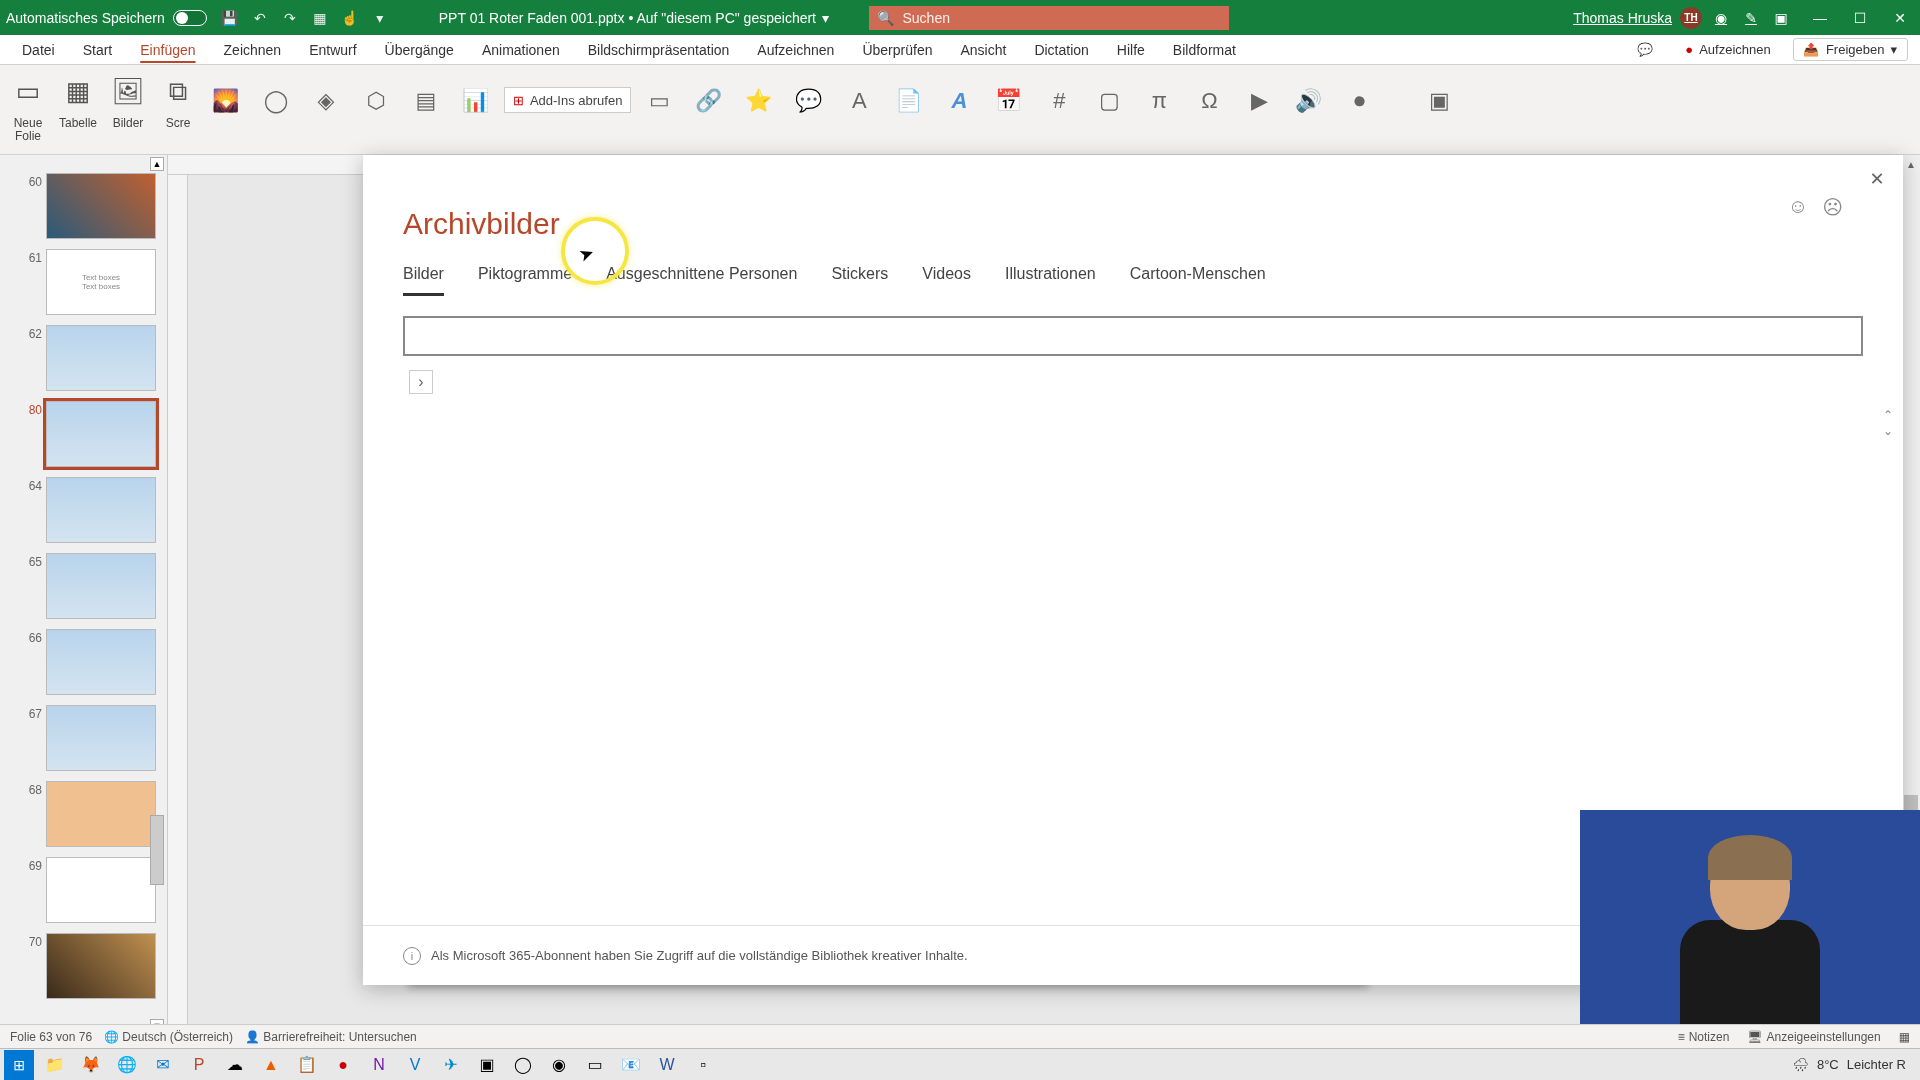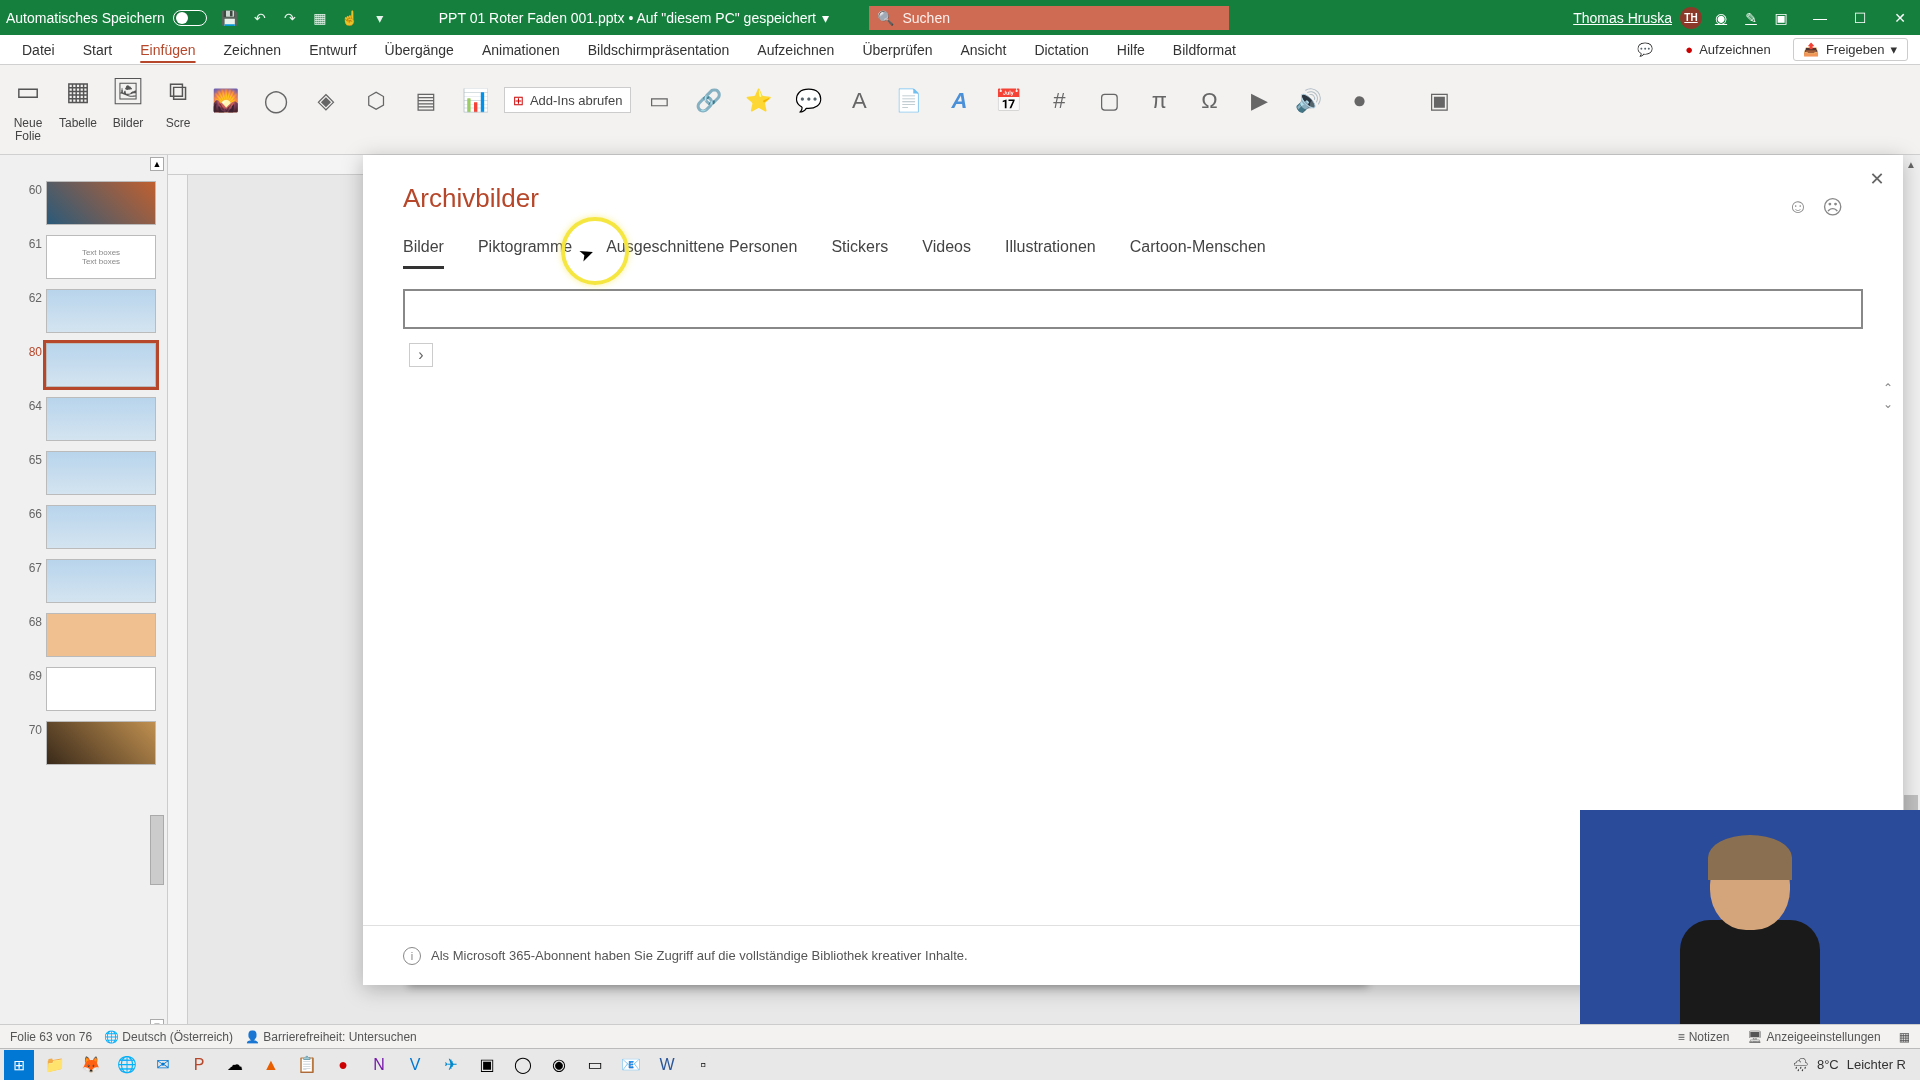--- a/index.html
+++ b/index.html
@@ -38,42 +38,42 @@
   .ribbon .smallicon { width:36px; height:36px; display:flex; align-items:center; justify-content:center; font-size:22px; color:#666; }
   .addins { display:flex; align-items:center; gap:6px; border:1px solid #ccc; padding:3px 8px; font-size:13px; background:#fff; height:26px; margin-top:18px;}
 
   
   .main { position: relative; height: 880px; background: #e6e6e6; display:flex;}
   .slide-panel { width: 168px; background: #f0f0f0; border-right:1px solid #ccc; overflow: hidden; position: relative;}
   .slide-list { padding: 4px 2px; }
   .slide-item { display:flex; gap:4px; margin-bottom:10px; align-items:flex-start;}
   .slide-num { width: 20px; text-align:right; font-size:12px; color:#666; padding-top:2px;}
   .slide-num.active { color:#b7472a; font-weight: 500;}
-  .slide-thumb { width: 110px; height: 44px; background: linear-gradient(180deg, #b8d4ec, #d4e4f0); border: 1px solid #bbb; position:relative;}
+  .slide-thumb { width: 110px; height: 66px; background: linear-gradient(180deg, #b8d4ec, #d4e4f0); border: 1px solid #bbb; position:relative;}
   .slide-thumb.active { outline: 3px solid #b7472a; }
   .slide-thumb.text { background:#fff; display:flex; align-items:center; justify-content:center; font-size:8px; color:#888;}
   .scroll-arrow { position:absolute; right:3px; width:14px; height:14px; background:#fff; border:1px solid #aaa; display:flex; align-items:center; justify-content:center; font-size:9px;}
   .scroll-arrow.up { top: 2px; }
   .scroll-arrow.down { bottom: 2px; }
   .scroll-thumb { position:absolute; right:3px; top: 660px; width:14px; height:70px; background:#ccc; border:1px solid #aaa;}
 
   .canvas-area { flex:1; position:relative; background:#e8e8e8;}
   .ruler-h { position:absolute; top:0; left:0; right:0; height:20px; background:#f4f4f4; border-bottom:1px solid #ccc;}
   .ruler-v { position:absolute; top:20px; left:0; width:20px; bottom:0; background:#f4f4f4; border-right:1px solid #ccc;}
   .slide-canvas { position:absolute; left: 240px; top: 770px; width: 960px; height: 60px; background: linear-gradient(180deg, #a4c8e8 0%, #c8ddf0 50%, #e8f0f8 100%); box-shadow: 0 2px 8px rgba(0,0,0,0.3);}
   .cloud { position:absolute; right:100px; top:5px; width:120px; height:30px; background:#fff; border-radius:40px; opacity:0.8;}
 
   .right-scroll { position:absolute; right:0; top:0; width:18px; height:100%; background:#f0f0f0;}
   .right-scroll .arr { height:18px; display:flex; align-items:center; justify-content:center; font-size:10px; color:#666;}
   .right-scroll .thumb { position:absolute; top:640px; left:2px; right:2px; height:50px; background:#c0c0c0;}
 
   
   .modal { position:absolute; left:195px; top:0px; width: 1540px; height: 830px; background:#fff; box-shadow: 0 4px 20px rgba(0,0,0,0.25); display:flex; flex-direction:column;}
   .modal-header { display:flex; align-items:center; padding: 28px 40px 10px 40px;}
-  .modal-title { font-size: 26px; color: #b7472a; font-weight: 400;}
+  .modal-title { font-size: 30px; color: #b7472a; font-weight: 400; margin-top: 24px;}
   .modal-close { position:absolute; right:14px; top:12px; width:24px; height:24px; display:flex; align-items:center; justify-content:center; font-size:18px; color:#666; cursor:pointer;}
   .feedback-icons { position:absolute; right:60px; top:40px; display:flex; gap:14px; font-size:20px; color:#888;}
   .modal-tabs { display:flex; gap:34px; padding: 14px 40px 0 40px; font-size:16px; color:#444;}
   .modal-tabs .mtab { padding-bottom: 10px; cursor:pointer;}
   .modal-tabs .mtab.active { border-bottom: 3px solid #333; font-weight:500;}
   .highlight-ring { position:absolute; left:198px; top:62px; width:68px; height:68px; border:4px solid #f5e642; border-radius:50%; pointer-events:none; box-shadow: 0 0 6px rgba(245,230,66,0.6);}
   .cursor-arrow { position:absolute; left:216px; top:88px; font-size:18px; color:#000; transform: rotate(-20deg); pointer-events:none;}
   .modal-search { margin: 20px 40px 0 40px; }
   .modal-search input { width:100%; height:40px; border:2px solid #888; padding: 0 12px; font-size:15px; outline:none;}
   .chev-row { padding: 14px 40px; }
@@ -212,21 +212,21 @@
     <div class="smallicon">🔊</div>
     <div class="smallicon">⏺</div>
     <div class="smallicon" style="margin-left:30px;">▣</div>
   </div>
 </div>
 
 <div class="main">
 
   <div class="slide-panel">
     <div class="scroll-arrow up">▲</div>
-    <div class="slide-list" style="margin-top:22px;padding-left:22px;">
+    <div class="slide-list" style="margin-top:14px;padding-left:22px;">
       <div class="slide-item">
           <div class="slide-num">60</div>
           <div class="slide-thumb" style="background:linear-gradient(45deg,#2a5a7a,#c06030);"></div>
         </div>
       <div class="slide-item">
           <div class="slide-num">61</div>
           <div class="slide-thumb text">
             <span style="white-space:pre;">Text boxes
 Text boxes</span>
           </div>

